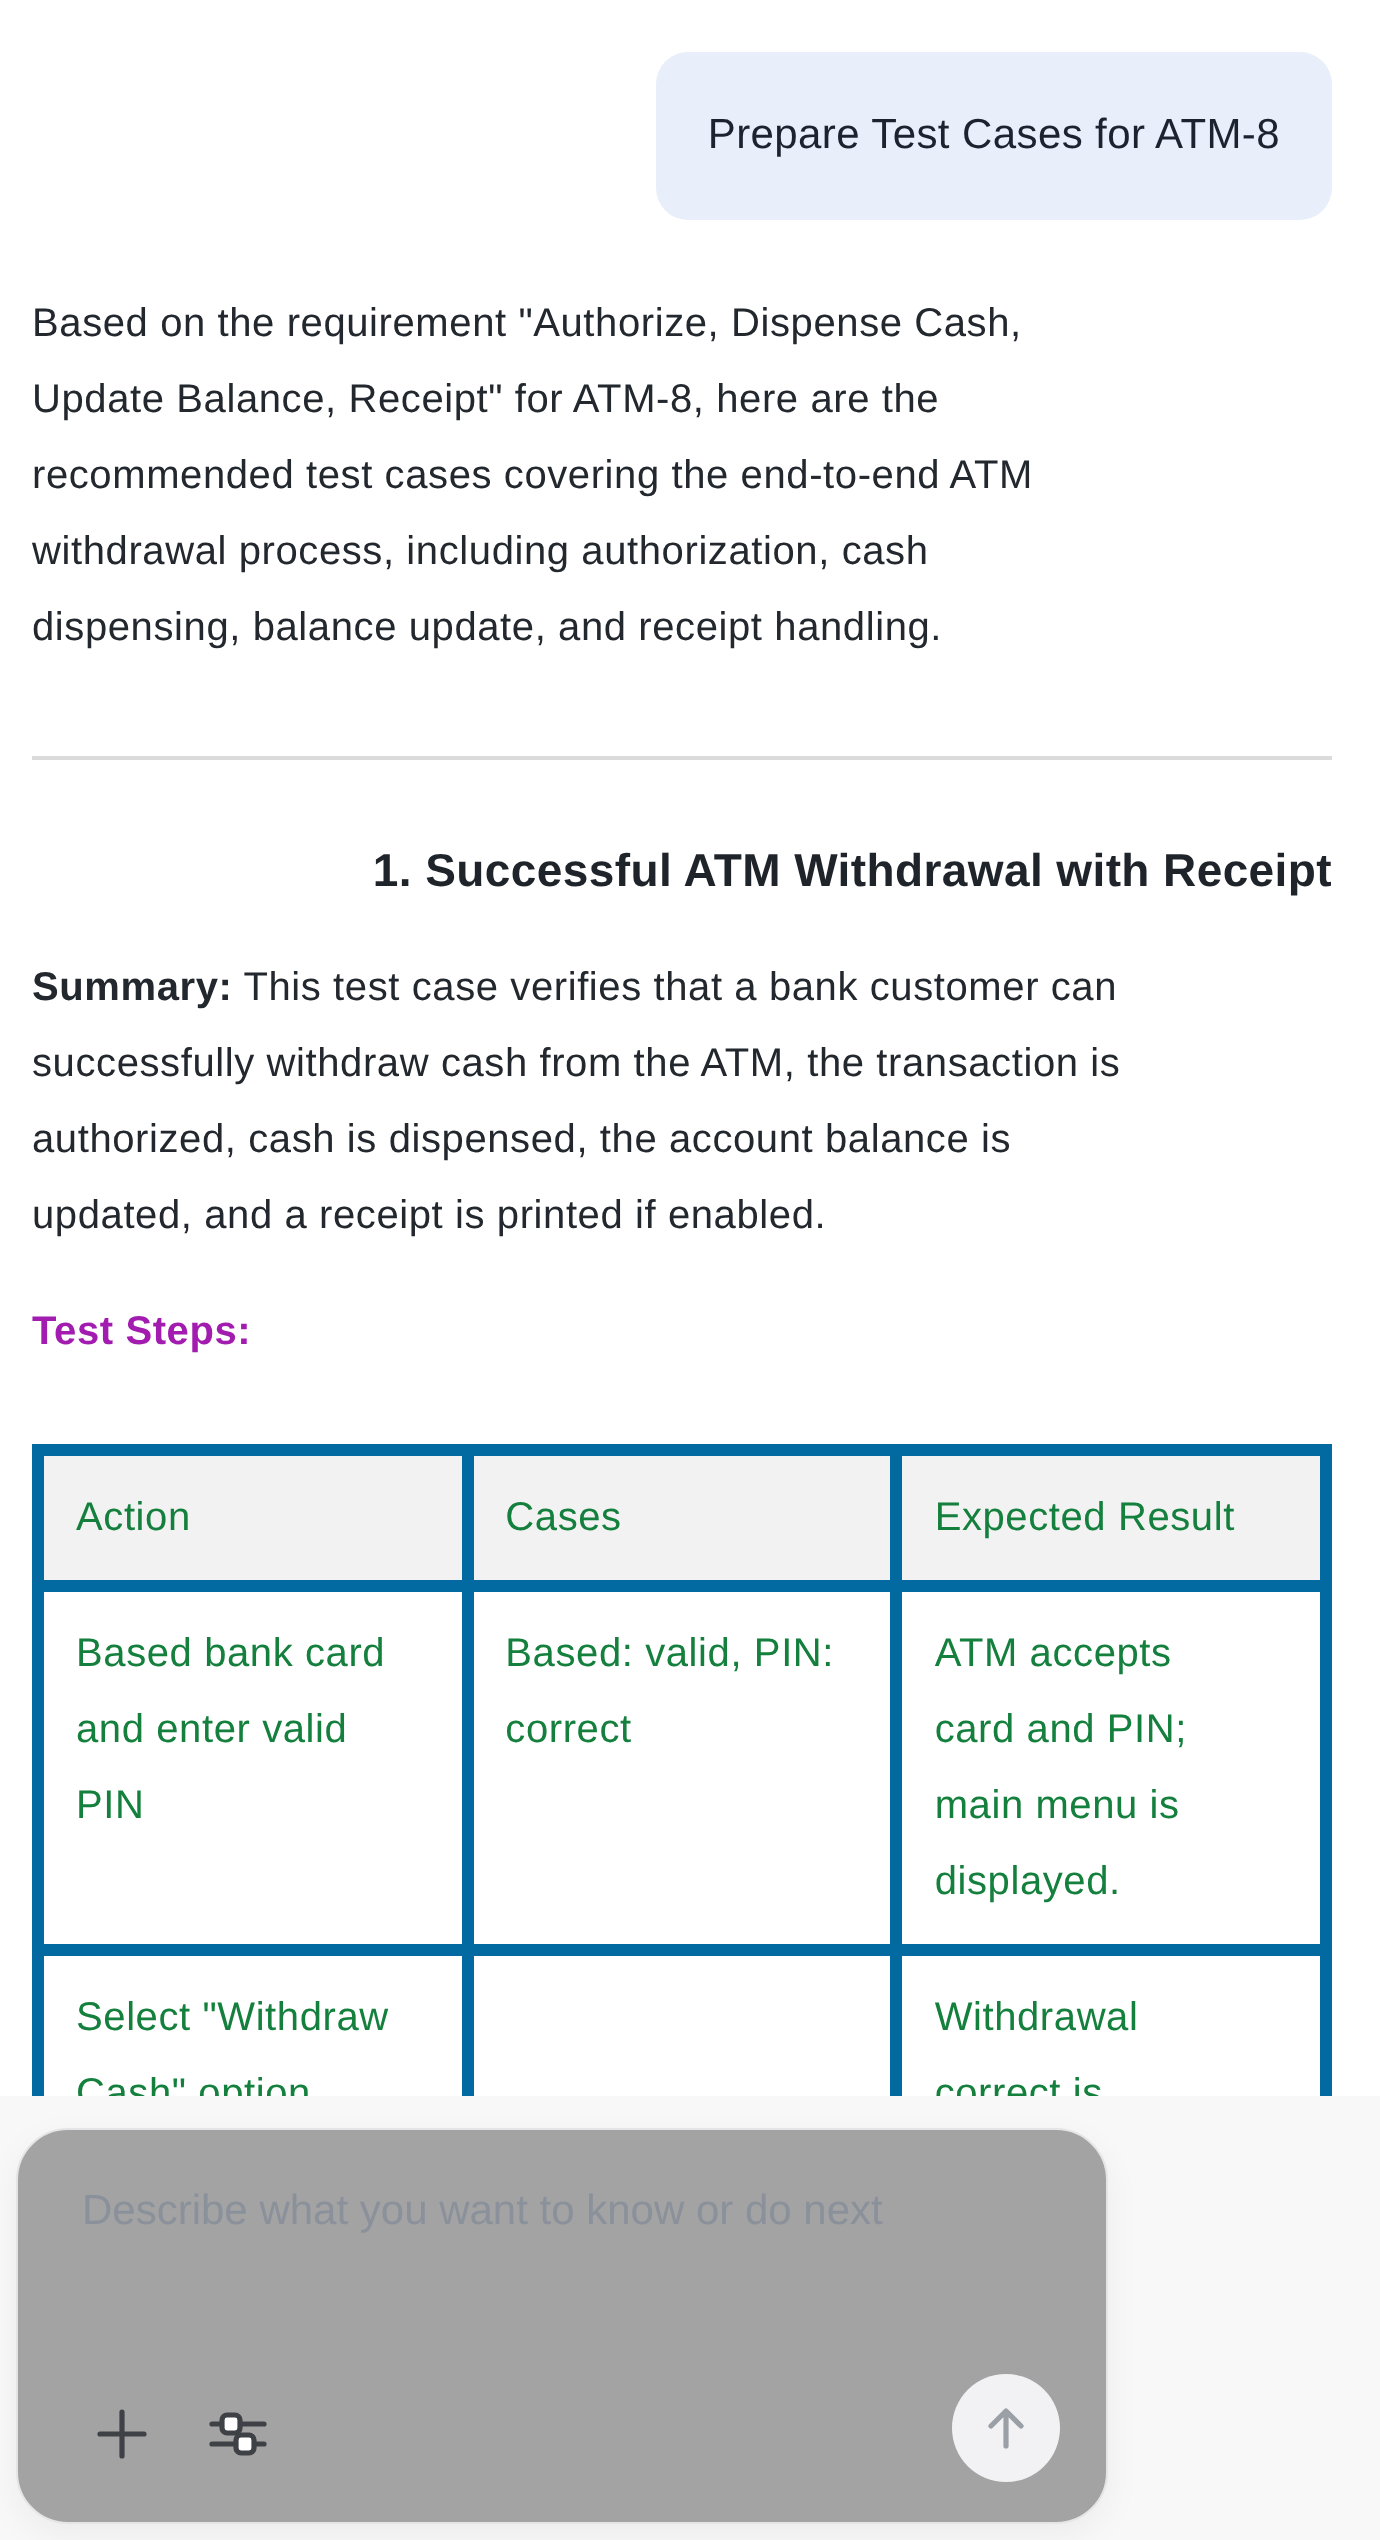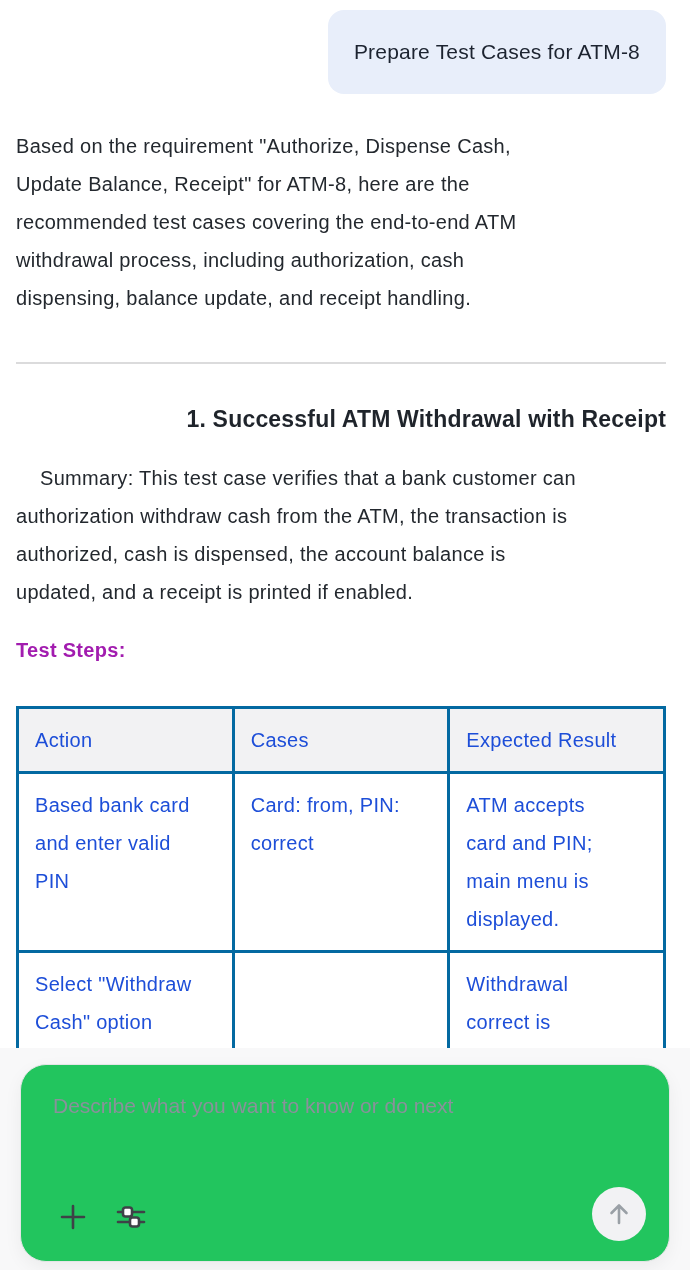--- a/index.html
+++ b/index.html
@@ -9,21 +9,21 @@
     width:690px; height:1270px;
     margin:0 auto;
     background:#ffffff;
     overflow:hidden;
     font-family:"Liberation Sans","DejaVu Sans",sans-serif;
     color:#22272e;
   }
   
   .bubble-row {
     display:flex; justify-content:flex-end;
-    padding:10px 24px 0 16px;
+    padding:26px 24px 0 16px;
   }
   .bubble {
     background:#e8eefa;
     border-radius:16px;
     padding:27px 26px;
     font-size:21px;
     line-height:30px;
     color:#1c2330;
     letter-spacing:0.2px;
   }
@@ -44,63 +44,63 @@
   .section-heading {
     margin:40px 24px 0 16px;
     font-size:23px;
     line-height:30px;
     font-weight:700;
     letter-spacing:0.2px;
     color:#1f242b;
     text-align:right;
   }
   .summary-para { margin-top:25px; }
-  .bold-label { font-weight:400;margin-left:24px; }
+  .bold-label { font-weight:700; }
   .steps-label {
     margin:20px 24px 0 16px;
     font-size:20px;
     line-height:38px;
     font-weight:700;
     letter-spacing:0.3px;
     color:#a21caf;
   }
   
   .table-wrap { margin:37px 24px 0 16px; }
   table.steps {
     width:100%;
     border-collapse:collapse;
     table-layout:fixed;
   }
   table.steps th, table.steps td {
-    border:3px solid #0369a1;
+    border:6px solid #0369a1;
     text-align:left;
     vertical-align:top;
     padding:12px 16px;
     font-size:20px;
     line-height:38px;
     letter-spacing:0.3px;
     white-space:pre-line;
-    color:#1d4ed8;
+    color:#15803d;
   }
   table.steps th {
     background:#f2f2f3;
     font-weight:400;
   }
   table.steps td.row-cut { padding-bottom:80px; }
   
   .bottom-overlay {
     position:absolute;
     left:0; right:0; top:1048px; bottom:0;
     background:#f8f8f9;
   }
   .composer-card {
     position:absolute;
-    left:20px; top:1064px;
-    width:650px; height:198px;
-    background:#22c55e;
+    left:8px; top:1064px;
+    width:546px; height:198px;
+    background:#a3a3a3;
     border:1px solid #e5e5e7;
     border-radius:26px;
     box-shadow:0 6px 18px rgba(0,0,0,0.05);
   }
   .composer-input {
     position:absolute;
     top:26px; left:32px; right:32px;
     height:100px;
     border:none; outline:none; resize:none;
     background:transparent;
@@ -144,41 +144,41 @@
 Update Balance, Receipt" for ATM-8, here are the
 recommended test cases covering the end-to-end ATM
 withdrawal process, including authorization, cash
 dispensing, balance update, and receipt handling.</p>
 
   <hr class="divider">
 
   <h3 class="section-heading">1. Successful ATM Withdrawal with Receipt</h3>
 
   <p class="para summary-para"><span class="bold-label">Summary:</span><span> This test case verifies that a bank customer can
-authorization withdraw cash from the ATM, the transaction is
+successfully withdraw cash from the ATM, the transaction is
 authorized, cash is dispensed, the account balance is
 updated, and a receipt is printed if enabled.</span></p>
 
   <p class="steps-label">Test Steps:</p>
 
   <div class="table-wrap">
     <table class="steps">
       <thead>
         <tr>
           <th>Action</th>
           <th>Cases</th>
           <th>Expected Result</th>
         </tr>
       </thead>
       <tbody>
         <tr>
           <td>Based bank card
 and enter valid
 PIN</td>
-          <td>Card: from, PIN:
+          <td>Based: valid, PIN:
 correct</td>
           <td>ATM accepts
 card and PIN;
 main menu is
 displayed.</td>
         </tr>
         <tr>
           <td class="row-cut">Select "Withdraw
 Cash" option</td>
           <td class="row-cut"></td>

